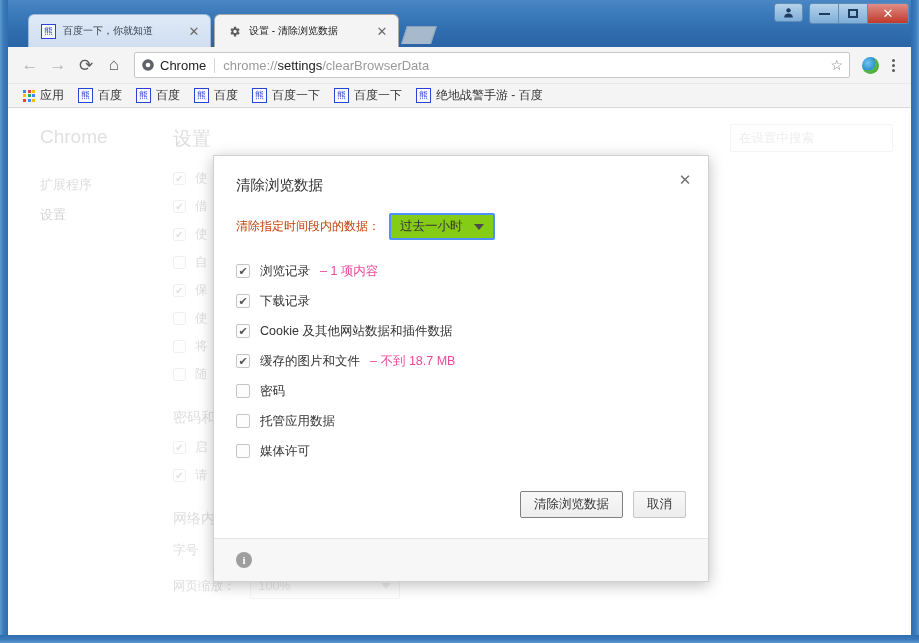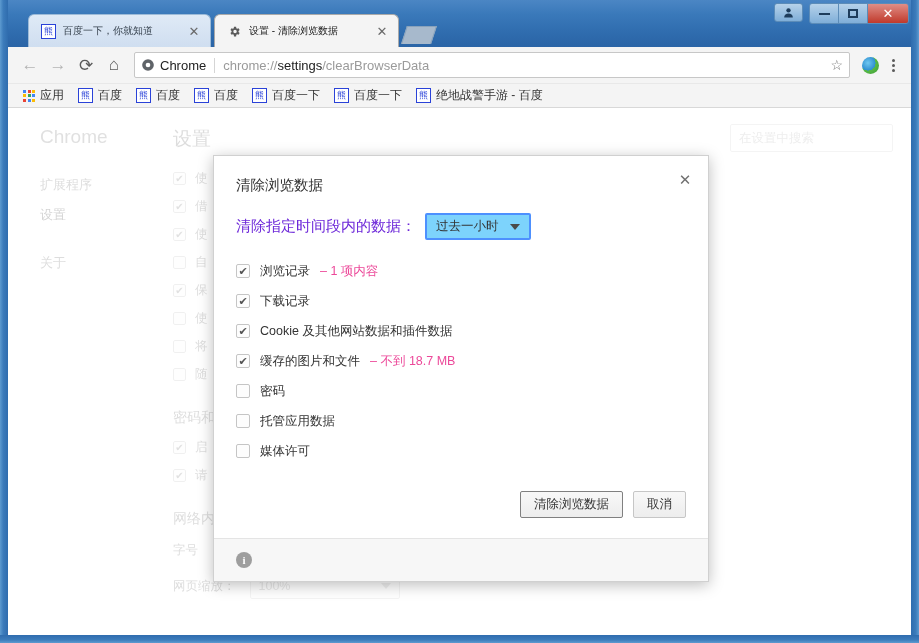--- a/index.html
+++ b/index.html
@@ -184,24 +184,24 @@
     display:flex; flex-direction:column;
   }
   .dlg-body { padding: 20px 22px 0 22px; flex:1; position:relative; }
   .dlg-title { font-size: 14.5px; color: #333; margin-bottom: 18px; }
   .dlg-close {
     position:absolute; right: 12px; top: 12px;
     width: 22px; height:22px; display:flex; align-items:center; justify-content:center;
     color:#707070; font-size: 15px; line-height:1;
   }
   .period-row { display:flex; align-items:center; gap: 9px; margin-bottom: 16px; }
-  .period-label { font-size: 15px; color:#6d28d9; }
+  .period-label { font-size: 12px; color:#c2410c; }
   .period-select {
     height: 27px; min-width: 99px; padding: 0 9px;
-    border: 2px solid #4d90fe; border-radius: 2px; background:#7dd3fc;
+    border: 2px solid #4d90fe; border-radius: 2px; background:#84cc16;
     display:flex; align-items:center; gap:11px; font-size:12.5px; color:#333;
   }
   .caret { width:0;height:0;border-left:5px solid transparent;border-right:5px solid transparent;border-top:6px solid #4a4a4a;}
   .caret.light { border-top-color:#b0b0b0; }
 
   .cbrow { display:flex; align-items:center; gap:10px; margin: 0 0 0 0; height: 30px; font-size:12.5px; color:#333; }
   .cbox {
     width:14px; height:14px; flex:none; border:1px solid #c5c5c5; background:#fdfdfd; border-radius:2px;
     display:flex; align-items:center; justify-content:center;
     color:#555; font-size:11px; line-height:1;
@@ -345,21 +345,20 @@
   </div>
 
   <div id="page">
 
     <div id="settings-wrap">
       <div id="side-nav">
         <div class="brand">Chrome</div>
         <div class="nav-item">扩展程序</div>
         <div class="nav-item sel">设置</div>
         <div class="nav-gap"></div>
-        <div class="nav-item">关于</div>
       </div>
 
       <div id="settings-main">
         <div class="settings-title">设置</div>
 
         <div class="s-check">
           <span class="s-box">✔</span>
           <span>使</span>
         </div>
         <div class="s-check">

